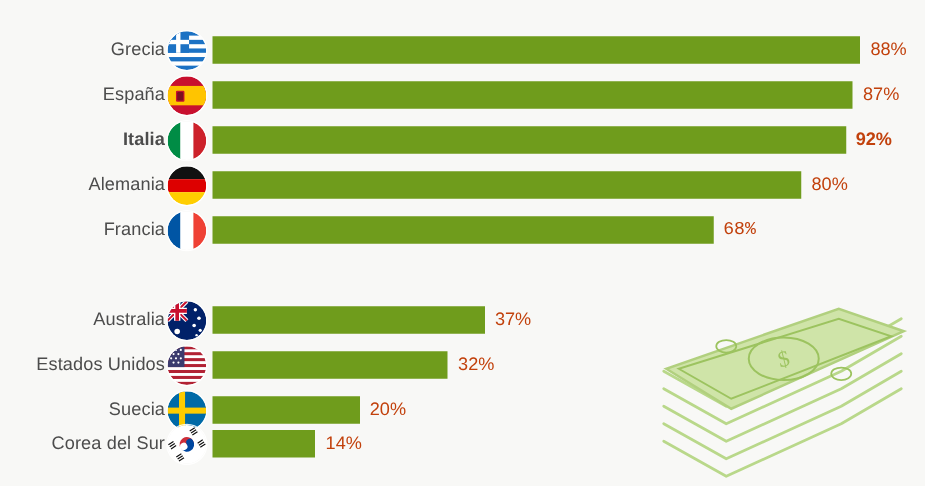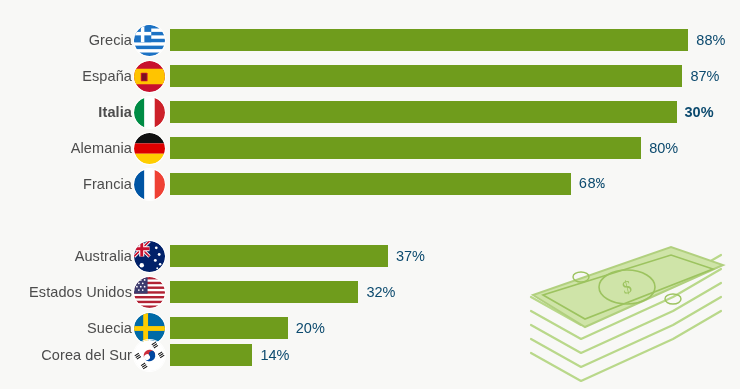--- a/index.html
+++ b/index.html
@@ -82,21 +82,21 @@
     height: 22px;
     background: #6f9c1c;
     border-radius: 0;
   }
 
   .bar-value {
     position: absolute;
     top: 50%;
     transform: translateY(-50%);
     font-size: 14.5px;
-    color: #0c4a6e;
+    color: #c2410c;
     white-space: nowrap;
   }
 </style>
 </head>
 <body>
 
 <div id="chart-root">
 
   <div class="money-stack">
     <svg viewBox="0 0 210 146" width="210" height="146" aria-hidden="true">
@@ -183,21 +183,21 @@
         <g clip-path="url(#ci)">
               <rect width="10.7" height="32" fill="#008c45"></rect>
         <rect x="10.7" width="10.7" height="32" fill="#fff"></rect>
         <rect x="21.4" width="10.6" height="32" fill="#cd212a"></rect>
             </g>
           </svg>
         </div>
         <div class="bar-track" style="width: 506.54px;">
           <div class="bar" style="width: 506.54px; background: rgb(111, 156, 28);"></div>
         </div>
-        <div class="bar-value" style="left: 684.54px;">30%</div>
+        <div class="bar-value" style="left: 684.54px;">92%</div>
       </div>
       <div class="row" style="top: 133px;">
         <div class="row-label">Alemania</div>
         <div class="flag">
           <svg xmlns="http://www.w3.org/2000/svg" viewBox="0 0 32 32">
             <defs>
               <clipPath id="cde">
                 <circle cx="16" cy="16" r="16"></circle>
               </clipPath>
             </defs>

